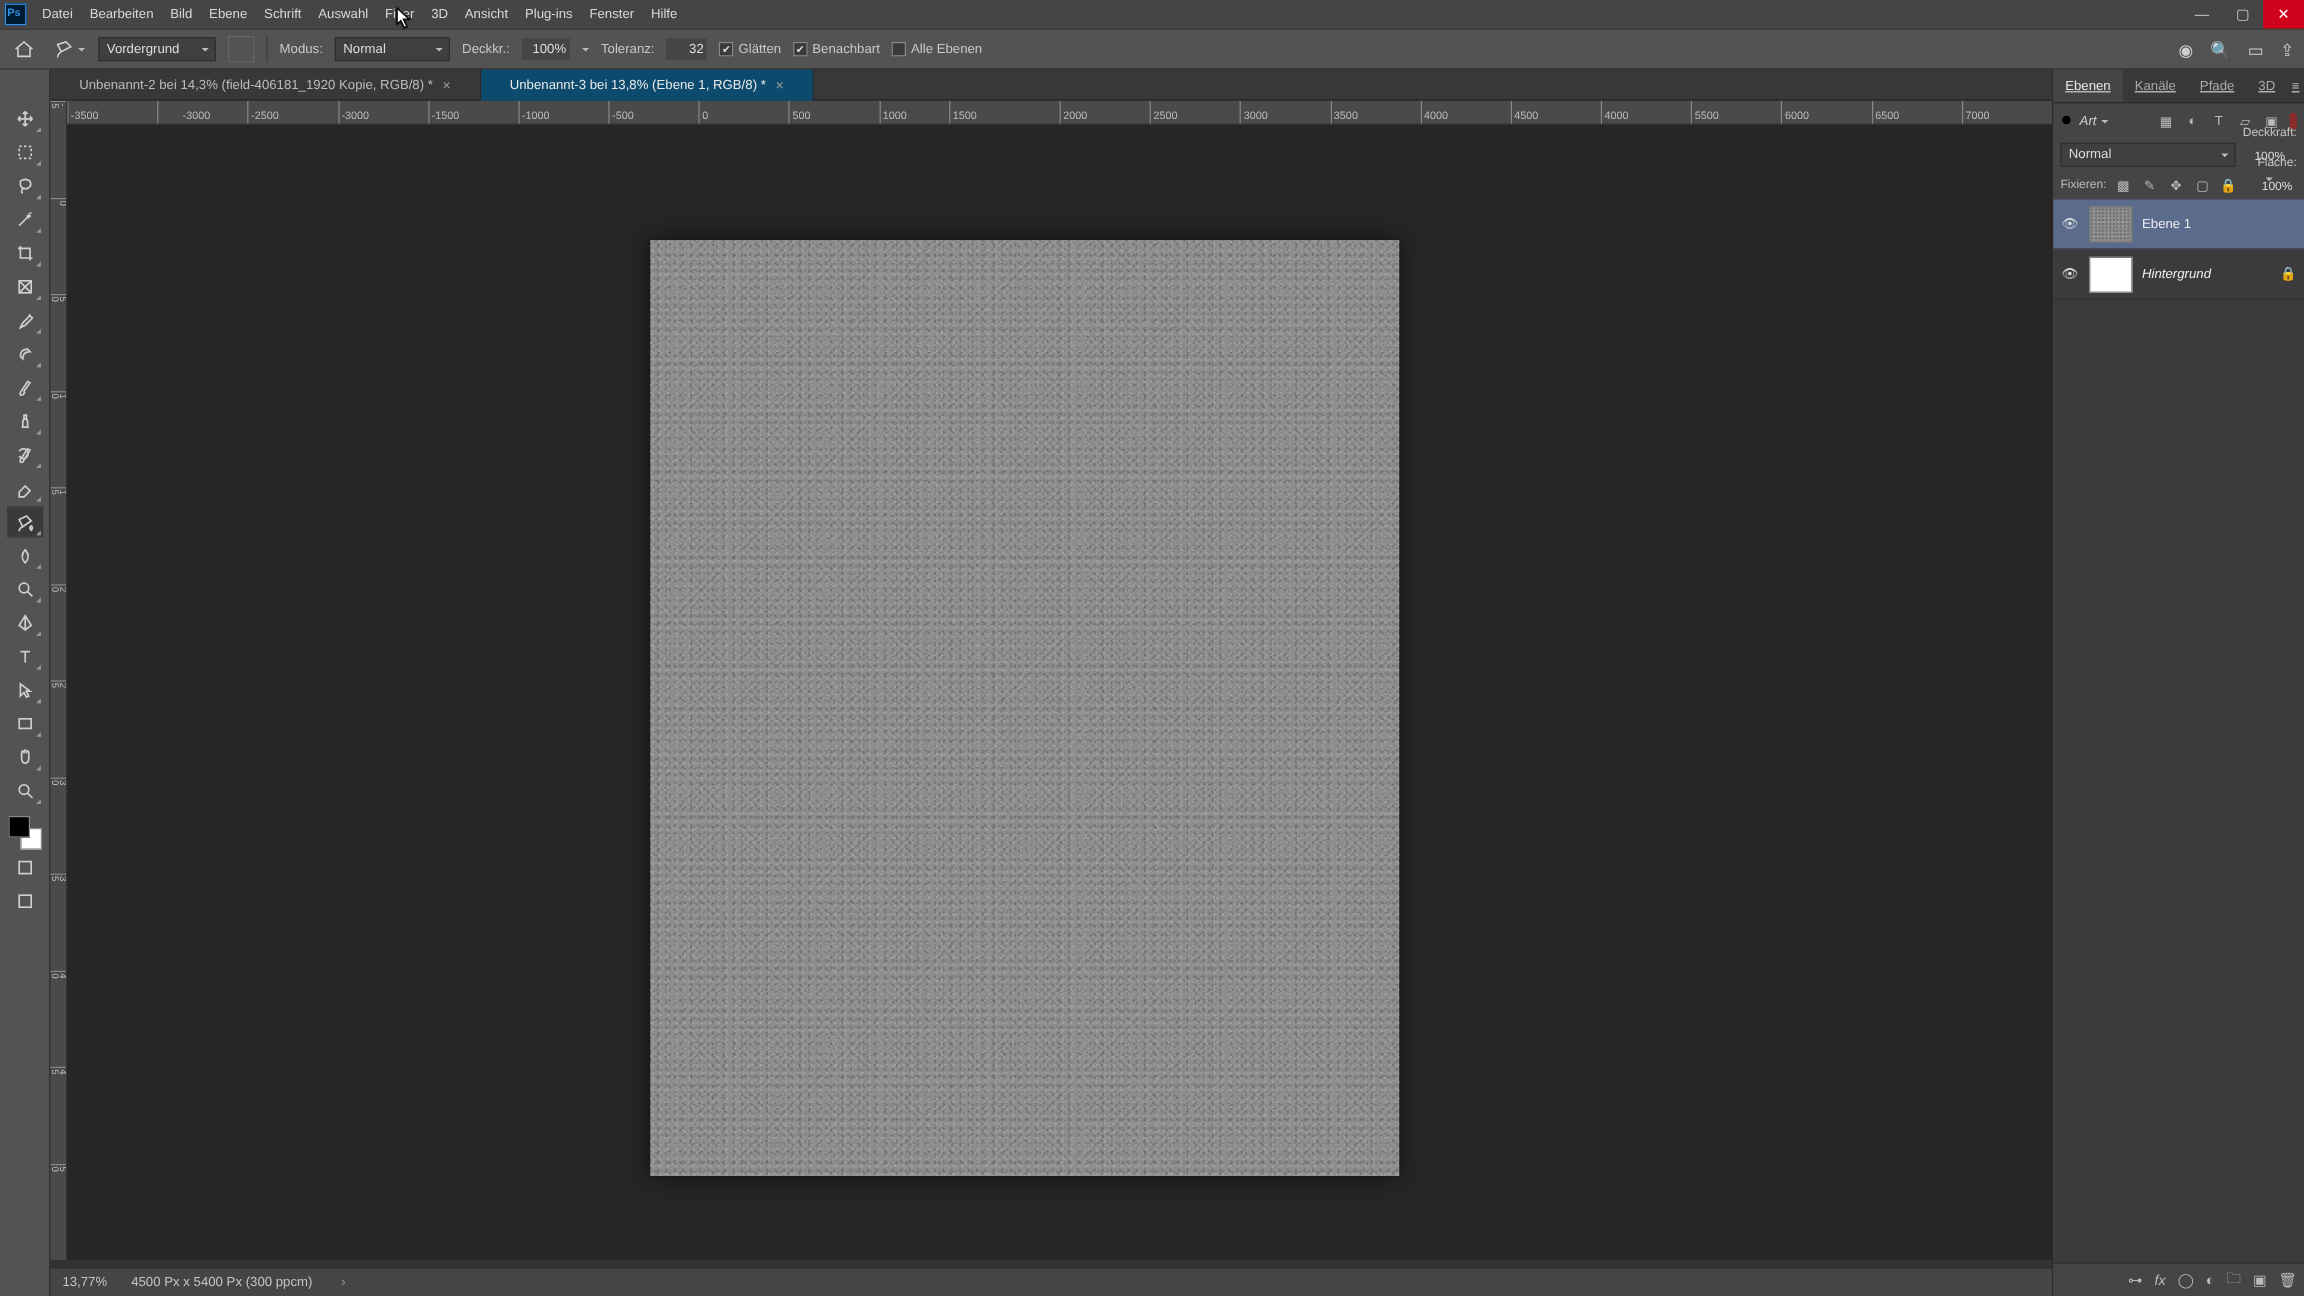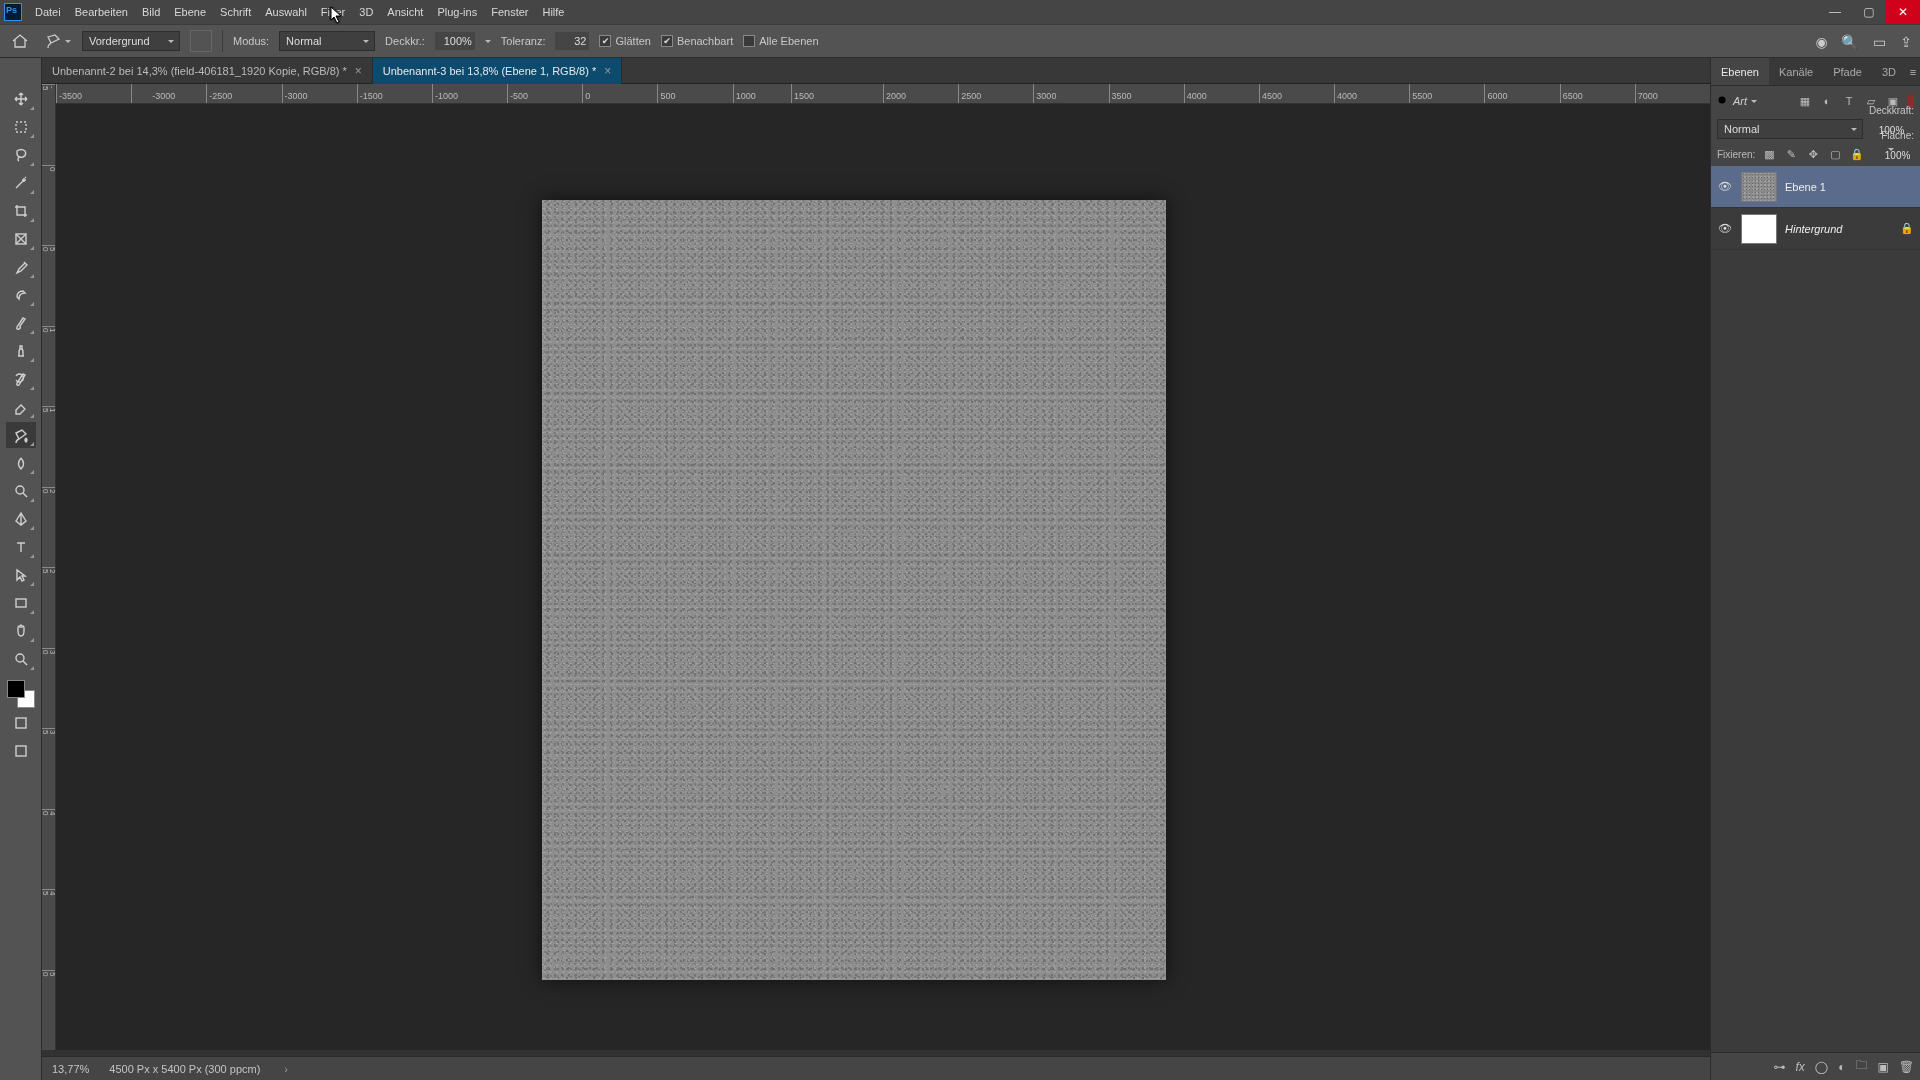--- a/index.html
+++ b/index.html
@@ -22,21 +22,21 @@
 .lbl { color:#c8c8c8; font-size:11px; }
 .num-field { background:#454545; border:none; color:#ddd; width:40px; height:18px; text-align:right; padding-right:3px; font-size:11px; }
 .cbwrap { display:flex; align-items:center; gap:4px; }
 .cb { width:12px; height:12px; border:1px solid #888; background:#3a3a3a; display:inline-flex; align-items:center; justify-content:center; font-size:9px; color:#ddd; }
 .cb.on::after { content:"✔"; }
 #optbar-right { position:absolute; right:8px; top:0; height:34px; display:flex; align-items:center; gap:14px; }
 #optbar-right span { font-size:14px; color:#ccc; }
 
 
 #doctabs { position:absolute; left:42px; top:58px; right:210px; height:26px; background:#383838; display:flex; border-bottom:1px solid #222; }
-.doctab { height:26px; display:flex; align-items:center; padding:0 10px; font-size:11px; color:#bbb; gap:8px; border-right:1px solid #2a2a2a; }
+.doctab { height:26px; display:flex; align-items:center; padding:0 24px; font-size:11px; color:#bbb; gap:8px; border-right:1px solid #2a2a2a; }
 .doctab.active { background:#0c4a6e; color:#e8e8e8; }
 .doctab .x { color:#999; font-size:12px; }
 
 
 #toolbar { position:absolute; left:0; top:58px; width:42px; bottom:0; background:#535353; display:flex; flex-direction:column; align-items:center; padding-top:28px; gap:2px; border-right:1px solid #2b2b2b; }
 .tbtn { width:30px; height:26px; display:flex; align-items:center; justify-content:center; color:#ccc; position:relative; }
 .tbtn.active { background:#3a3a3a; }
 .tbtn .corner { position:absolute; right:2px; bottom:2px; border:2px solid transparent; border-right-color:#999; border-bottom-color:#999; width:0; height:0; }
 .swatch-wrap { position:relative; width:28px; height:28px; margin-top:6px; }
 .swatch-fg { position:absolute; left:0; top:0; width:18px; height:18px; background:#000; border:1px solid #888; }
@@ -64,21 +64,21 @@
     radial-gradient(circle at 52% 34%, #7c7c7c 0 1px, transparent 1px);
   background-size:7px 7px,9px 9px,6px 6px,8px 8px,10px 10px,7px 7px,9px 9px,6px 6px;
 }
 
 
 #statusbar { position:absolute; left:42px; bottom:0; right:210px; height:24px; background:#454545; display:flex; align-items:center; padding:0 10px; gap:20px; color:#c4c4c4; font-size:11px; border-top:1px solid #2b2b2b; }
 #statusbar .chev { margin-left:4px; color:#999; }
 
 
 #rightpanel { position:absolute; right:0; top:58px; width:210px; bottom:0; background:#454545; border-left:1px solid #2b2b2b; display:flex; flex-direction:column; }
-#rptabs { display:flex; height:28px; border-bottom:1px solid #2b2b2b; background:#383838; }
+#rptabs { display:flex; height:28px; border-bottom:1px solid #2b2b2b; background:#383838;text-decoration:underline; }
 .rptab { padding:0 10px; line-height:28px; font-size:11px; color:#aaa; }
 .rptab.active { background:#454545; color:#e8e8e8; }
 .rptab-menu { margin-left:auto; width:20px; display:flex; align-items:center; justify-content:center; color:#bbb; }
 
 #layer-search { display:flex; align-items:center; height:30px; padding:0 6px; gap:4px; }
 #layer-search .srch { display:flex; align-items:center; gap:4px;font-style:italic; }
 #layer-search .srch svg { width:12px; height:12px; }
 #layer-search .mini-ico { width:18px; height:18px; display:flex; align-items:center; justify-content:center; color:#bbb; font-size:11px; }
 .toggle-pill { width:6px; height:14px; border-radius:3px; background:#8c2b2b; margin-left:2px; }
 

